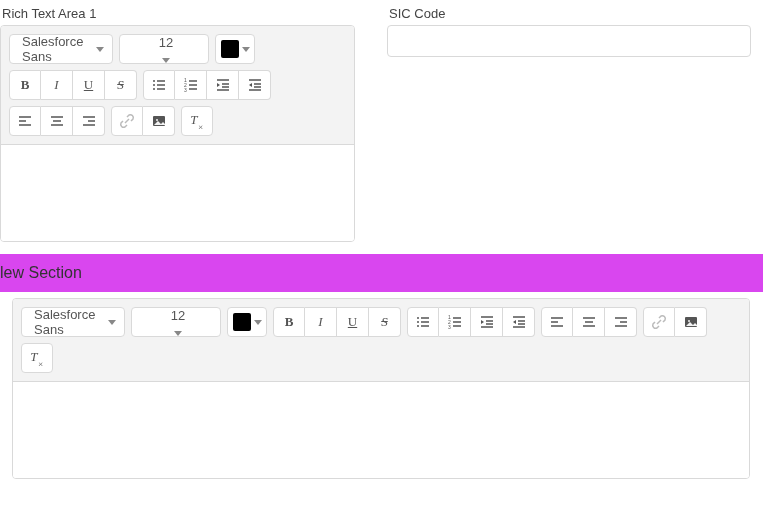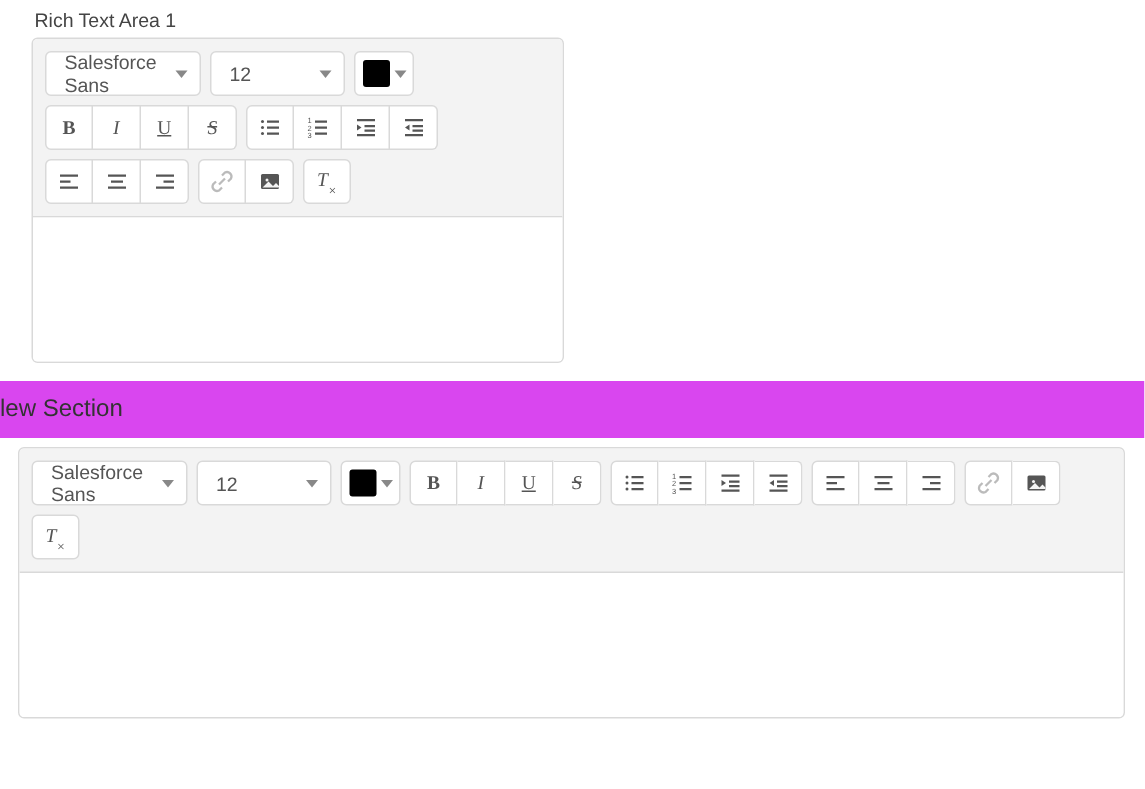--- a/index.html
+++ b/index.html
@@ -4,21 +4,21 @@
 <style>
   * { box-sizing: border-box; }
   body {
     margin: 0;
     font-family: Arial, Helvetica, sans-serif;
     font-size: 13px;
     color: #444;
     background: #fff;
     width: 763px;
   }
-  .top-row { display: flex; padding: 6px 12px 12px 21px; gap: 32px; }
+  .top-row { display: flex; padding: 6px 12px 12px 0; gap: 32px; }
   .col-left { width: 355px; }
   .col-right { flex: 1; }
   .field-label { font-size: 13px; color: #444; margin-bottom: 4px; padding-left: 2px; }
   .text-input {
     width: 100%;
     height: 32px;
     border: 1px solid #d9d9d9;
     border-radius: 4px;
     padding: 0 10px;
     font-size: 13px;
@@ -53,21 +53,21 @@
   .btn-group .btn:last-child  { border-top-right-radius: 4px; border-bottom-right-radius: 4px; }
   .btn.disabled { color: #bbb; cursor: default; }
   .select-btn {
     border-radius: 4px;
     padding: 0 8px 0 12px;
     min-width: 80px;
     justify-content: space-between;
     gap: 8px;
   }
   .select-btn.font { width: 104px; }
-  .select-btn.size { width: 90px; }
+  .select-btn.size { width: 90px; flex-direction: column; }
   .color-btn {
     background: #fff;
     border: 1px solid #d9d9d9;
     border-radius: 4px;
     height: 30px;
     width: 40px;
     display: flex;
     align-items: center;
     justify-content: center;
     gap: 3px;
@@ -223,20 +223,24 @@
           <div class="btn">
               <span class="fmt-tx">T<sub>×</sub></span>
             </div>
         </div>
 
       </div>
       <div class="rte-body tall" contenteditable="true" style=""></div>
     </div>
   </div>
 
+  <div class="col-right">
+    <div class="field-label">SIC Code</div>
+    <input class="text-input" type="text" value="" style="">
+  </div>
 </div>
 
 <div class="section-header">
   <span>lew Section</span>
 </div>
 
 <div class="bottom-row">
   <div class="col-full">
     <div class="rte">
       <div class="rte-toolbar">

